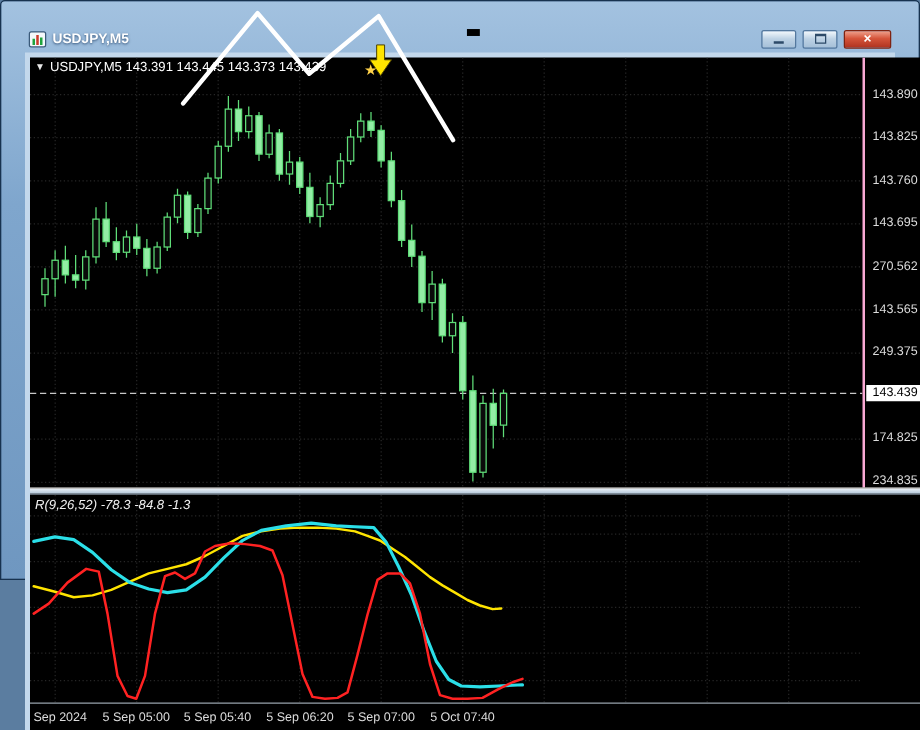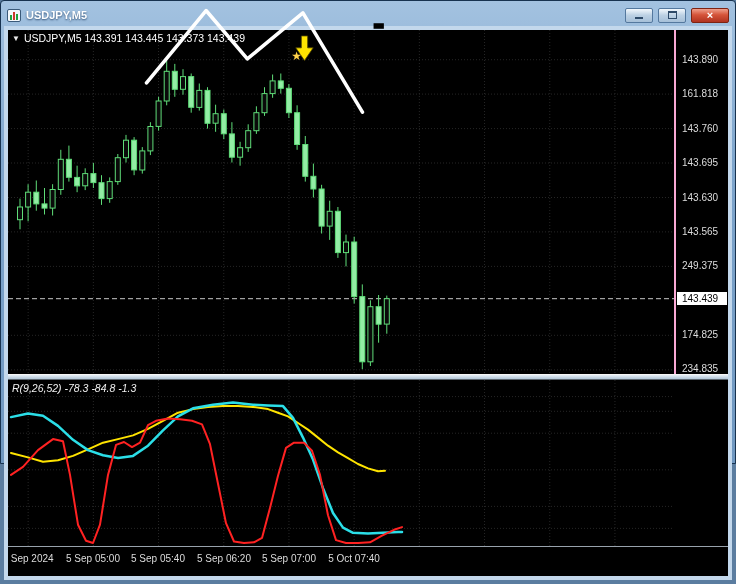--- a/index.html
+++ b/index.html
@@ -1,18 +1,18 @@
 <!DOCTYPE html>
 <html><head>
 <meta charset="utf-8">
 <style>
   html,body{margin:0;padding:0;background:#5b7da0;}
   body{width:736px;height:584px;overflow:hidden;font-family:"Liberation Sans",sans-serif;}
   .window{position:relative;width:736px;height:464px;box-sizing:border-box;
-    border:1px solid #17324f;border-radius:4px 4px 0 0;padding:3px;
+    border:1px solid #17324f;border-radius:4px 4px 0 0;padding:19px;
     background:linear-gradient(180deg,#a3c2e0 0%,#7fa6cd 35%,#6f97c0 100%);}
   .titlebar{height:22px;display:flex;align-items:center;gap:5px;padding:0 3px;}
   .title{color:#ffffff;font-size:11px;font-weight:bold;text-shadow:0 1px 2px rgba(10,40,80,.75);}
   .spacer{flex:1;}
   .winbtn{width:28px;height:15px;box-sizing:border-box;border:1px solid #54789e;border-radius:2px;
     background:linear-gradient(#f3f8fc,#bcd1e4 48%,#a6c0d8);display:flex;align-items:center;justify-content:center;cursor:pointer;}
   .winbtn.close{width:38px;background:linear-gradient(#efa08c,#d5543a 45%,#b03320);border-color:#7e2312;
     color:#fff;font-size:11px;font-weight:bold;line-height:1;}
   .glyph-min{width:8px;height:2px;background:#2d4a68;align-self:flex-end;margin-bottom:3px;}
   .glyph-max{width:9px;height:8px;box-sizing:border-box;border:1px solid #2d4a68;border-top:2px solid #2d4a68;}
@@ -180,24 +180,24 @@
             <line x1="378.8" y1="265.6" x2="378.8" y2="303.7" stroke="#5fdd78"></line>
             <rect x="376.3" y="268.7" width="5" height="25.4" fill="#0a0a0a" stroke="#5fdd78"></rect>
           </svg>
         <div class="ohlc">
           <span class="menu-arrow">▼</span><span>USDJPY,M5 143.391 143.445 143.373 143.439</span>
         </div>
       </div>
 
       <div class="price-axis">
         <div class="pl" style="top:24px">143.890</div>
-        <div class="pl" style="top:58px">161.818</div>
+        <div class="pl" style="top:58px">143.825</div>
         <div class="pl" style="top:93px">143.760</div>
         <div class="pl" style="top:127px">143.695</div>
-        <div class="pl" style="top:162px">143.630</div>
+        <div class="pl" style="top:162px">270.562</div>
         <div class="pl" style="top:196px">143.565</div>
         <div class="pl" style="top:230px">249.375</div>
         <div class="bid-tag" style="top:262px">143.439</div>
         <div class="pl" style="top:299px">174.825</div>
         <div class="pl" style="top:333px">234.835</div>
       </div>
 
       <div class="splitter"></div>
 
       <div class="indi">

